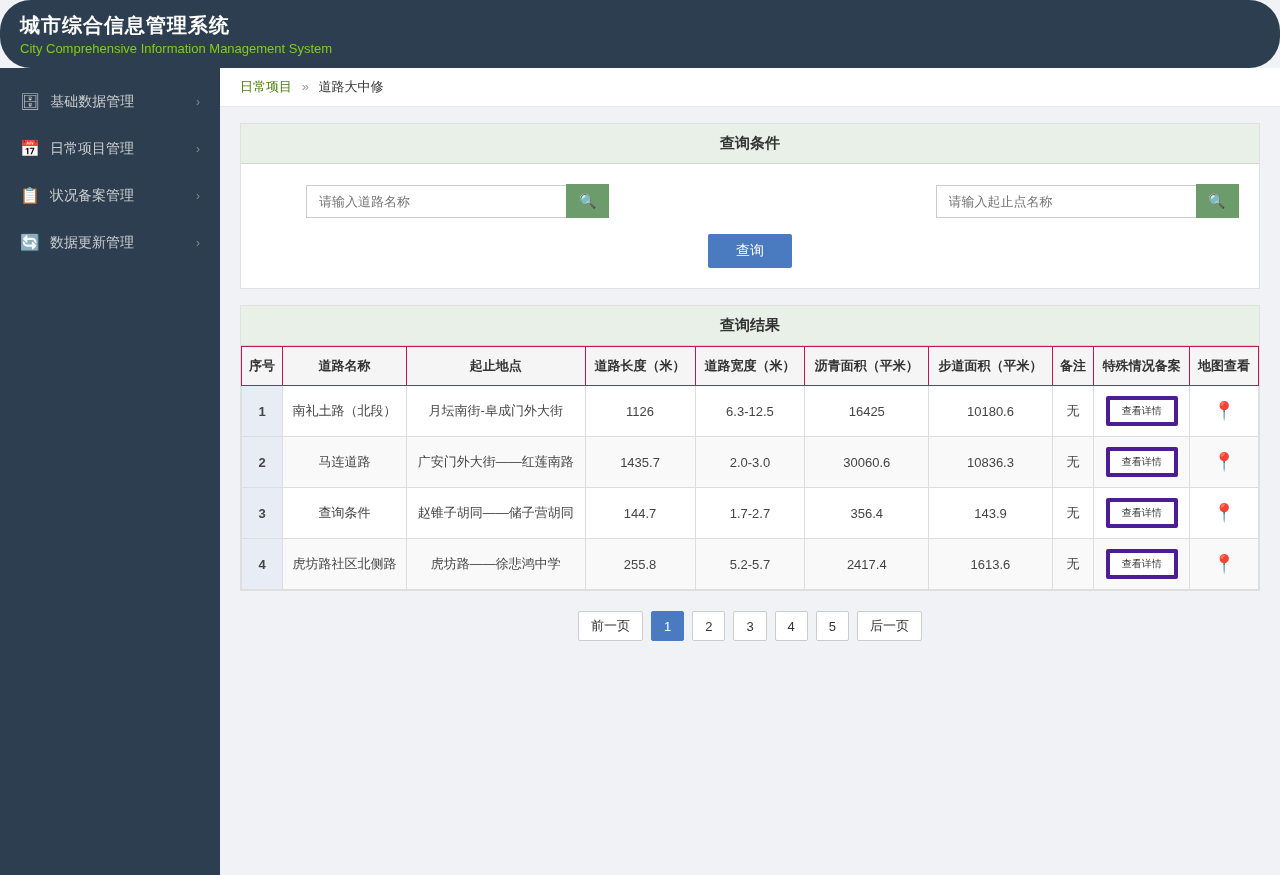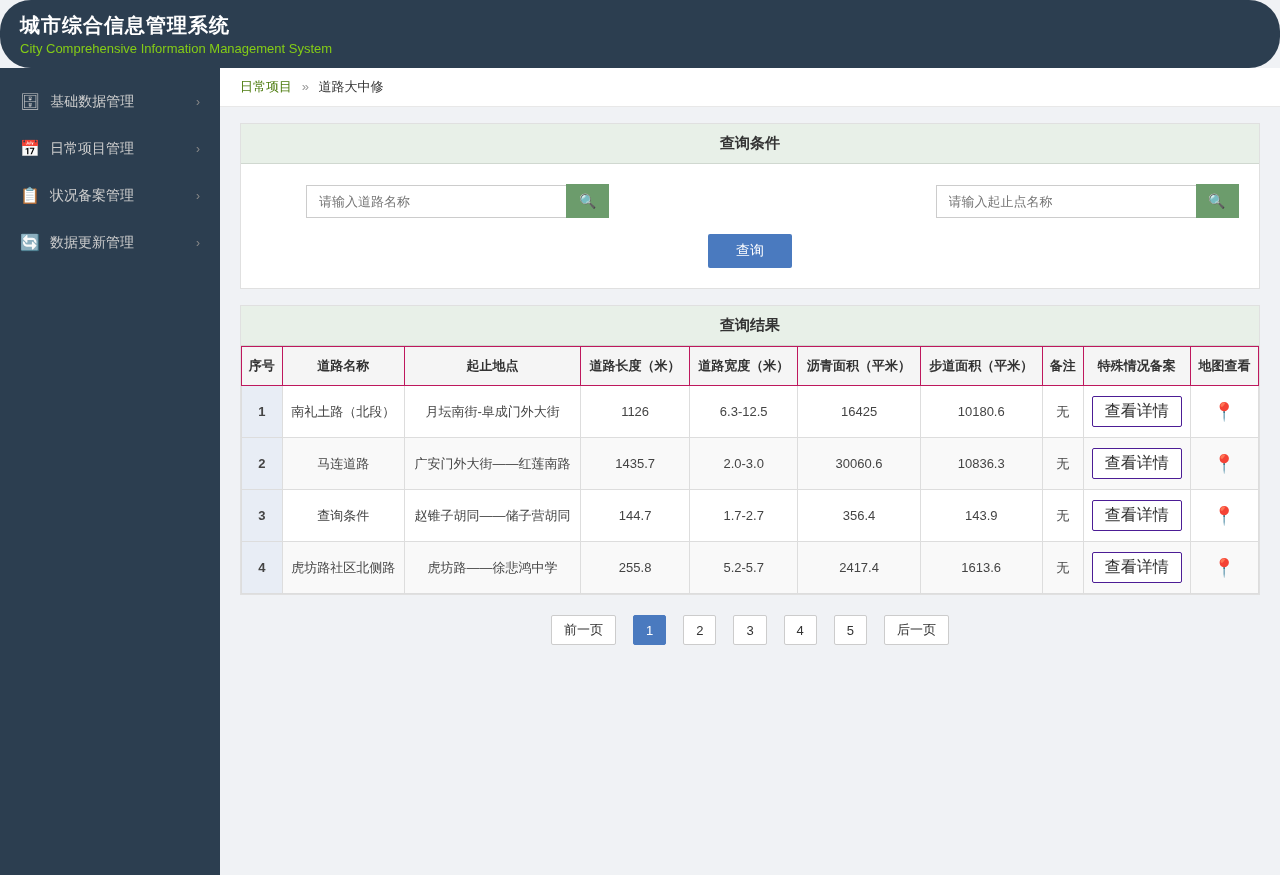--- a/index.html
+++ b/index.html
@@ -158,39 +158,39 @@
       padding: 10px 6px;
       text-align: center;
       color: #444;
     }
     .result-table tr:nth-child(even) td { background: #f9f9f9; }
     .result-table tr:nth-child(odd) td { background: #fff; }
     .row-num-cell { background: #e8edf5 !important; color: #333; font-weight: bold; }
 
     .detail-btn {
       background: white;
-      border: 1px solid #4c1d95;
+      border: 4px solid #4c1d95;
       padding: 4px 12px;
       cursor: pointer;
-      font-size: 16px;
+      font-size: 10px;
       color: #333;
       border-radius: 2px;
     }
 
     .map-icon {
       color: #e74c3c;
       font-size: 18px;
       cursor: pointer;
     }
 
     
     .pagination {
       display: flex;
       justify-content: center;
-      gap: 17px;
+      gap: 8px;
       margin-top: 20px;
       padding-bottom: 10px;
     }
     .page-btn {
       border: 1px solid #ccc;
       background: white;
       padding: 5px 12px;
       cursor: pointer;
       font-size: 13px;
       color: #333;

